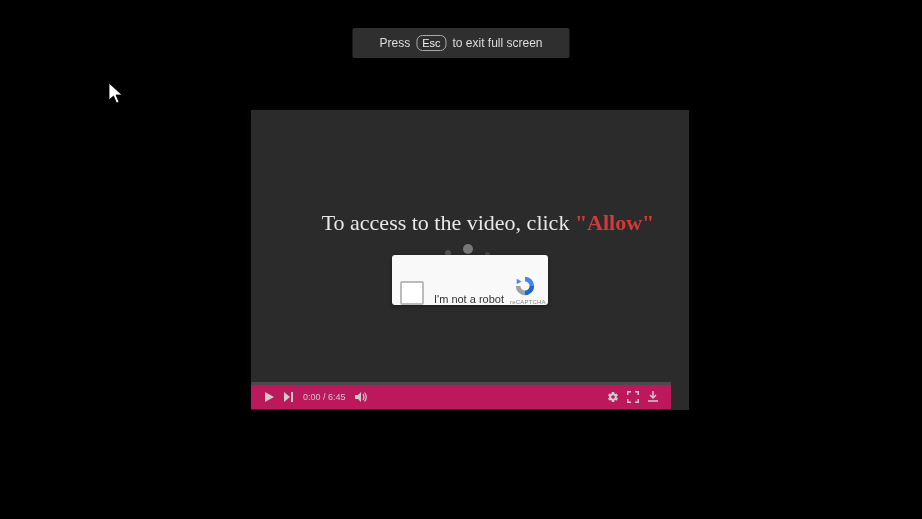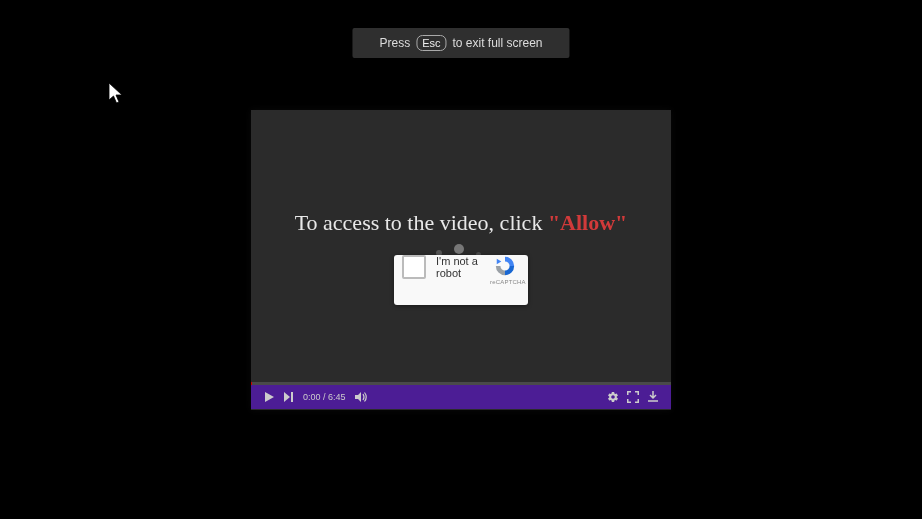--- a/index.html
+++ b/index.html
@@ -49,20 +49,21 @@
 
   
   .video-area {
     position: absolute;
     left: 251px;
     top: 110px;
     width: 420px;
     height: 300px;
     background: #2b2b2b;
     box-shadow: 0 0 8px rgba(255,255,255,0.04);
+    padding-left: 18px;
   }
 
   .overlay-text {
     position: absolute;
     top: 100px;
     width: 100%;
     text-align: center;
     font-family: Georgia, "Times New Roman", serif;
     font-size: 22px;
     color: #e8e8e8;
@@ -90,27 +91,27 @@
   .dots span:nth-child(1){ left:0; top:6px; background:#555; width:6px; height:6px;}
   .dots span:nth-child(2){ left:18px; top:0; background:#777; width:10px; height:10px;}
   .dots span:nth-child(3){ left:40px; top:8px; background:#4a4a4a; width:5px; height:5px;}
 
   
   .captcha {
     position: absolute;
     top: 145px;
     left: 50%;
     transform: translateX(-50%);
-    width: 134px;
+    width: 156px;
     height: 50px;
     background: #f9f9f9;
     border-radius: 3px;
     box-shadow: 0 1px 4px rgba(0,0,0,0.4);
     display: flex;
-    align-items: flex-start;
+    align-items: flex-end;
     padding: 0 8px;
     box-sizing: border-box;
   }
   .captcha .chk {
     width: 20px;
     height: 20px;
     border: 2px solid #bbb;
     border-radius: 2px;
     background: #fff;
     flex-shrink: 0;
@@ -153,21 +154,21 @@
     background: #cc0000;
   }
 
   
   .controls {
     position: absolute;
     left: 251px;
     top: 385px;
     width: 420px;
     height: 24px;
-    background: #4c1d95;
+    background: #be185d;
     display: flex;
     align-items: center;
     color: #ccc;
     font-size: 9px;
     padding: 0 8px;
     box-sizing: border-box;
   }
   .controls .btn {
     width: 20px;
     height: 20px;

